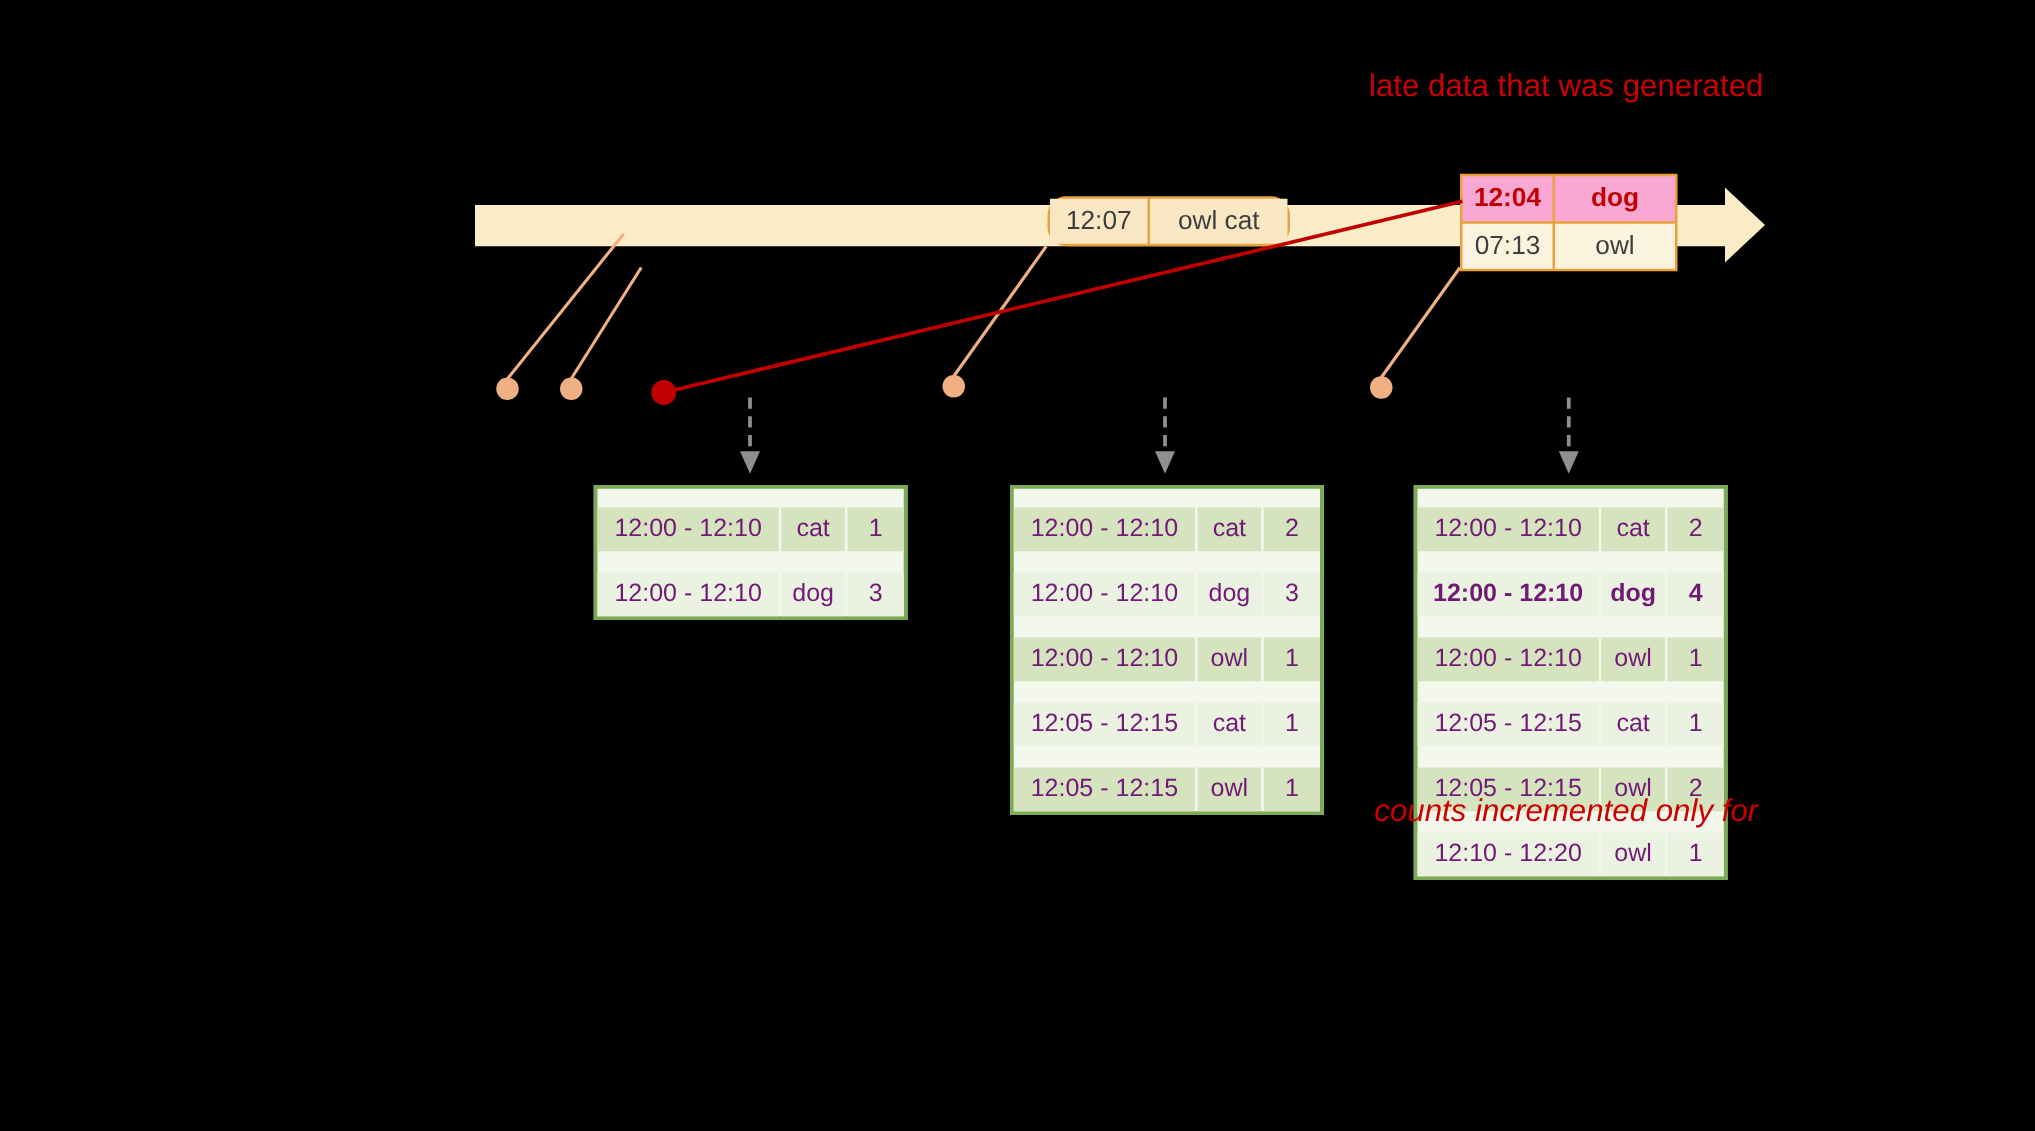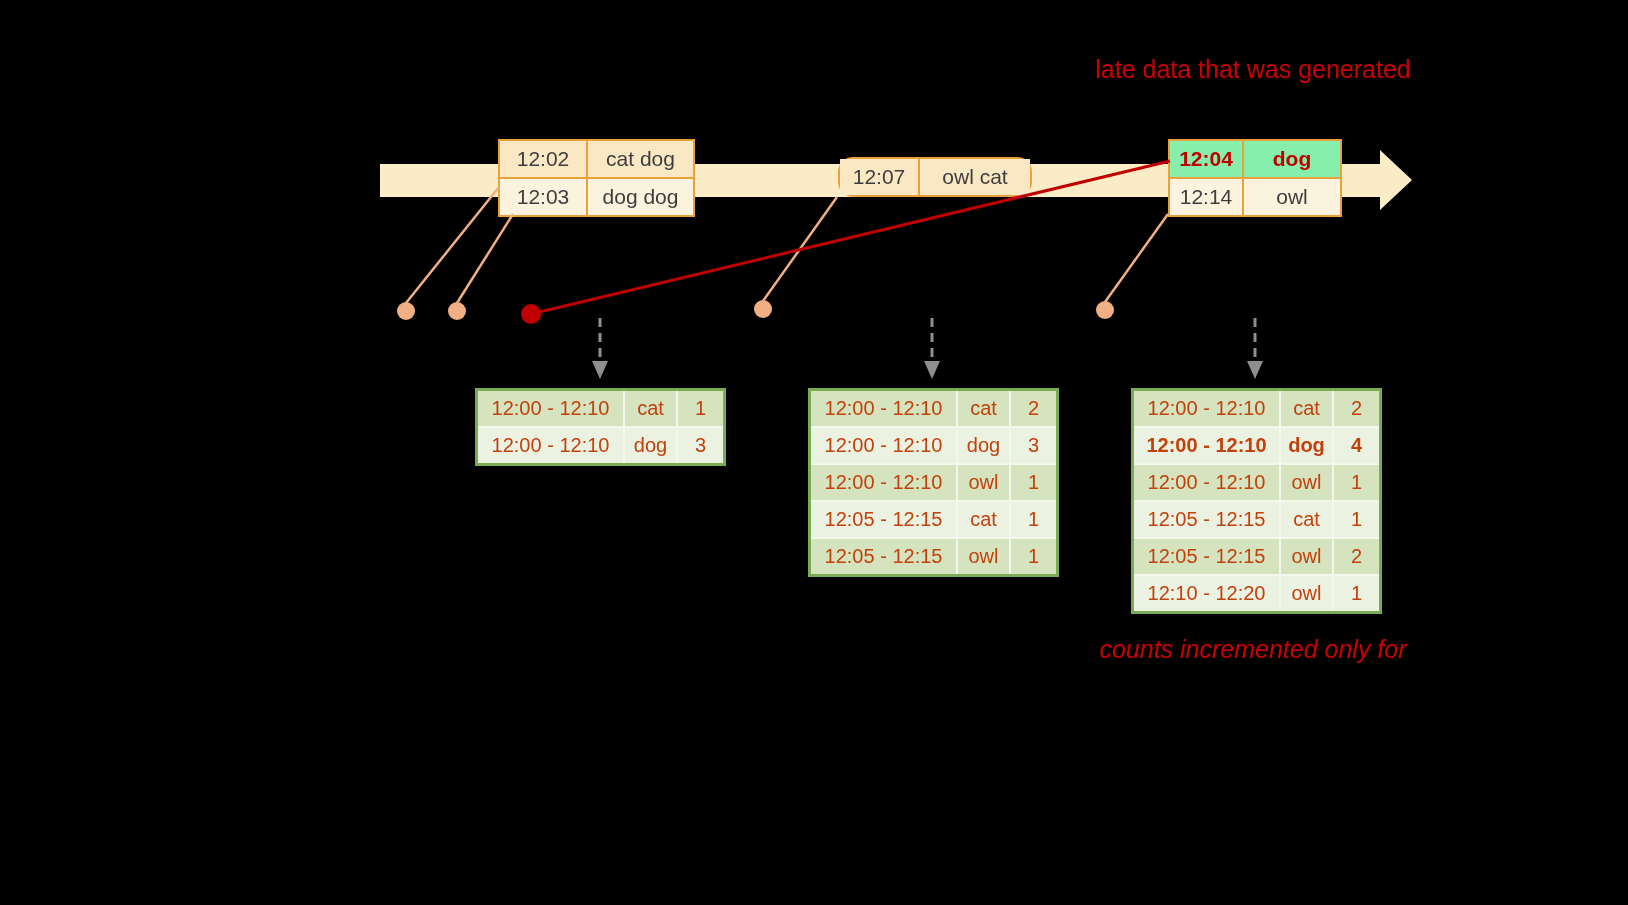--- a/index.html
+++ b/index.html
@@ -8,28 +8,28 @@
   svg.layer{position:absolute;left:0;top:0;}
   #bg-layer{z-index:1;}
   #fg-layer{z-index:3;pointer-events:none;}
 
   
   .event-table{position:absolute;display:grid;gap:2px;padding:2px;background:#E9A23B;z-index:2;}
   .ecell{height:36px;display:flex;align-items:center;justify-content:center;
          font-size:21px;color:#3E3E3E;}
   .fillA{background:#FAE7C4;}
   .fillB{background:#FCF3DF;}
-  .fillLate{background:#86efac;text-align:right;}
+  .fillLate{background:#f9a8d4;text-align:right;}
   .red-text{color:#C00000;font-weight:bold;}
 
   
   .result-table{position:absolute;display:grid;grid-template-columns:145px 51px 45px;
                 gap:2px;background:#F3F7EC;border:3px solid #7CAB55;z-index:2;}
   .rcell{height:35px;display:flex;align-items:center;justify-content:center;
-         font-size:20px;color:#c2410c;}
+         font-size:20px;color:#701a75;margin-top:15px;}
   .rdark{background:#D5E3BF;}
   .rlight{background:#EBF2E1;}
 
   
   .note{position:absolute;width:470px;text-align:center;font-size:25px;line-height:38px;
         color:#CC0000;z-index:4;}
 
   .salmon{stroke:#F1B083;stroke-width:2.5;}
   .redline{stroke:#C00000;stroke-width:3;}
   .dotf{fill:#F1B083;}
@@ -42,36 +42,30 @@
 <div id="canvas">
 
   <svg id="bg-layer" class="layer" width="1628" height="905">
     <polygon points="380,164 1380,164 1380,150 1412,180 1380,210 1380,197 380,197" fill="#FAECC7"></polygon>
   </svg>
 
   <div class="note" style="left:1018px;top:50px;">
     <div>late data that was generated</div>
   </div>
 
-  <div class="event-table" style="left:498px;top:139px;grid-template-columns:86px 105px;">
-    <div class="ecell fillA">12:02</div>
-    <div class="ecell fillA">cat dog</div>
-    <div class="ecell fillB">12:03</div>
-    <div class="ecell fillB">dog dog</div>
-  </div>
 
   <div class="event-table" style="left:838px;top:157px;grid-template-columns:78px 110px;border-radius:15px;">
     <div class="ecell fillA">12:07</div>
     <div class="ecell fillA">owl cat</div>
   </div>
 
   <div class="event-table" style="left:1168px;top:139px;grid-template-columns:72px 96px;">
     <div class="ecell fillLate red-text">12:04</div>
     <div class="ecell fillLate red-text">dog</div>
-    <div class="ecell fillB">12:14</div>
+    <div class="ecell fillB">07:13</div>
     <div class="ecell fillB">owl</div>
   </div>
 
   <svg id="fg-layer" class="layer" width="1628" height="905">
     <defs>
       <marker id="ah" markerUnits="userSpaceOnUse" markerWidth="18" markerHeight="16" refX="9" refY="8" orient="auto">
         <polygon points="0,0 18,8 0,16" fill="#8F8F8F"></polygon>
       </marker>
     </defs>
 

